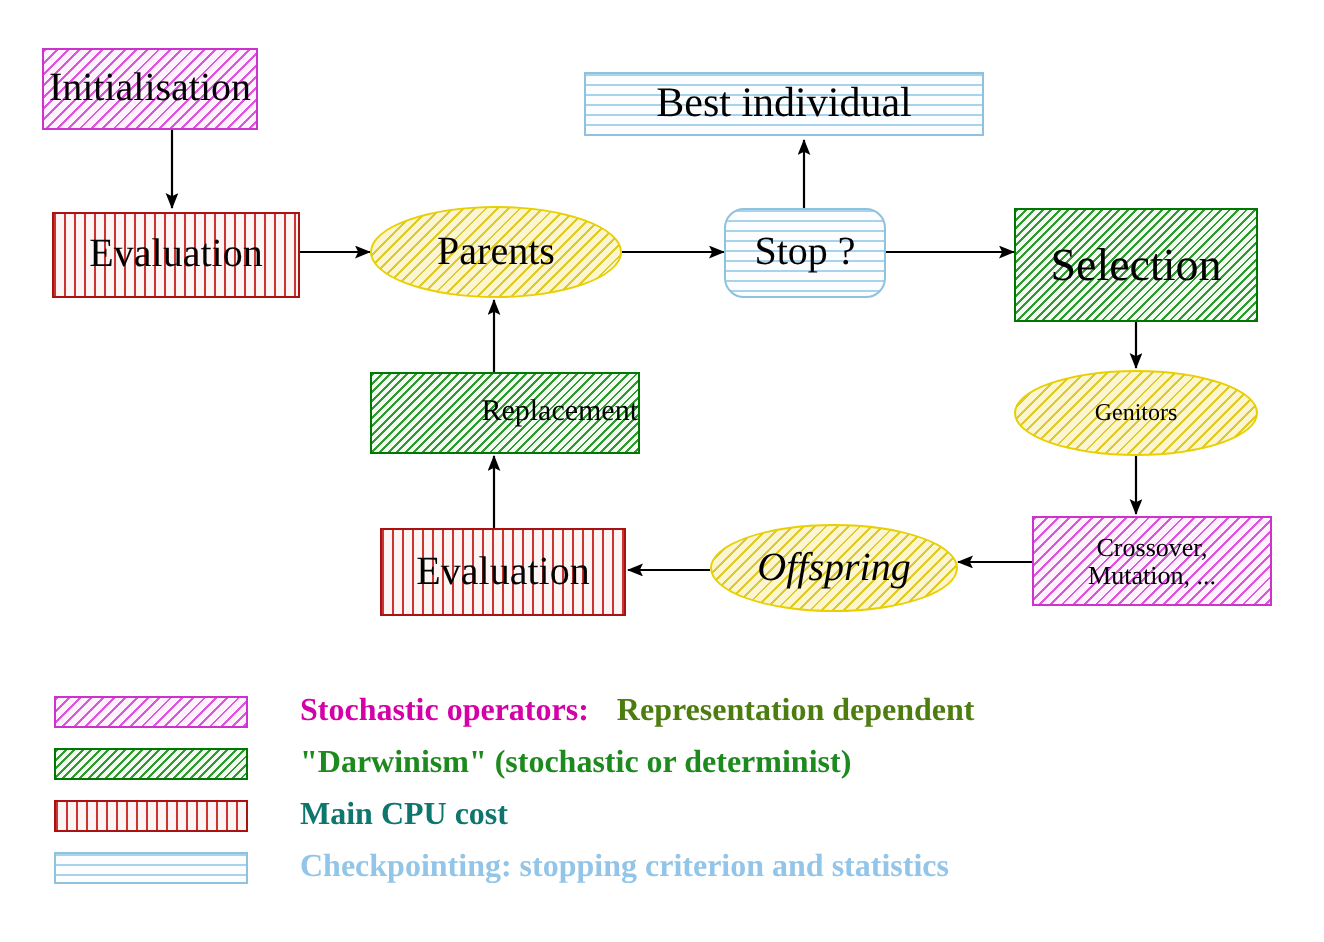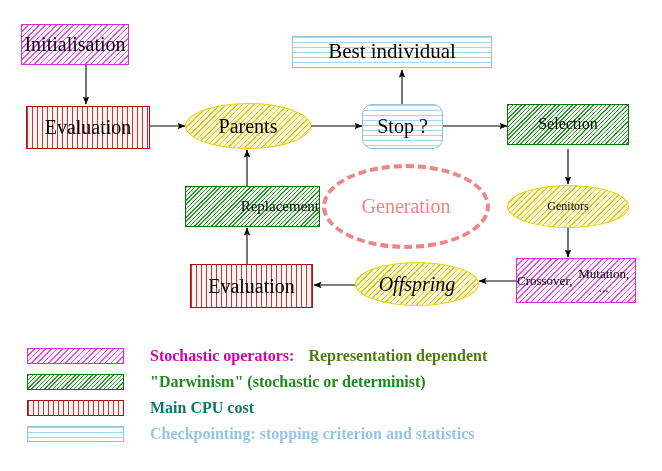--- a/index.html
+++ b/index.html
@@ -104,28 +104,28 @@
     background: transparent;
     color: #ef8686;
   }
 
   
   #node-initialisation { left: 21px;  top: 24px;  width: 108px; height: 41px;  font-size: 20px; }
   #node-evaluation-top { left: 26px;  top: 106px; width: 124px; height: 43px;  font-size: 20px; }
   #node-parents        { left: 185px; top: 103px; width: 126px; height: 46px;  font-size: 20px; }
   #node-best           { left: 292px; top: 36px;  width: 200px; height: 32px;  font-size: 21px; }
   #node-stop           { left: 362px; top: 104px; width: 81px;  height: 45px;  font-size: 20px; }
-  #node-selection      { left: 507px; top: 104px; width: 122px; height: 41px;  font-size: 16px; }
+  #node-selection      { left: 507px; top: 104px; width: 122px; height: 57px;  font-size: 23px; }
   #node-replacement    { left: 185px; top: 186px; width: 135px; height: 41px;  font-size: 15px; justify-content: flex-end; }
   #node-generation     { left: 322px; top: 164px; width: 168px; height: 85px;  font-size: 20px; }
   #node-genitors       { left: 507px; top: 185px; width: 122px; height: 43px;  font-size: 12px; }
   #node-evaluation-bot { left: 190px; top: 264px; width: 123px; height: 44px;  font-size: 20px; }
   #node-offspring      { left: 355px; top: 262px; width: 124px; height: 44px;  font-size: 20px; font-style: italic; }
   #node-crossover      { left: 516px; top: 258px; width: 120px; height: 45px;  font-size: 13px;
-                         flex-direction: row; justify-content: center; }
+                         flex-direction: column; justify-content: center; }
 
   
   #legend {
     position: absolute;
     left: 27px;
     top: 344px;
     width: 600px;
     z-index: 5;
   }
   .legend-row {
@@ -215,23 +215,20 @@
   </div>
 
   <div class="node boxnode fill-green" id="node-selection">
     <span>Selection</span>
   </div>
 
   <div class="node boxnode fill-green" id="node-replacement">
     <span>Replacement</span>
   </div>
 
-  <div class="node fill-dashed-salmon" id="node-generation">
-    <span>Generation</span>
-  </div>
 
   <div class="node ellipsenode fill-yellow" id="node-genitors">
     <span>Genitors</span>
   </div>
 
   <div class="node boxnode fill-red" id="node-evaluation-bot">
     <span>Evaluation</span>
   </div>
 
   <div class="node ellipsenode fill-yellow" id="node-offspring">

